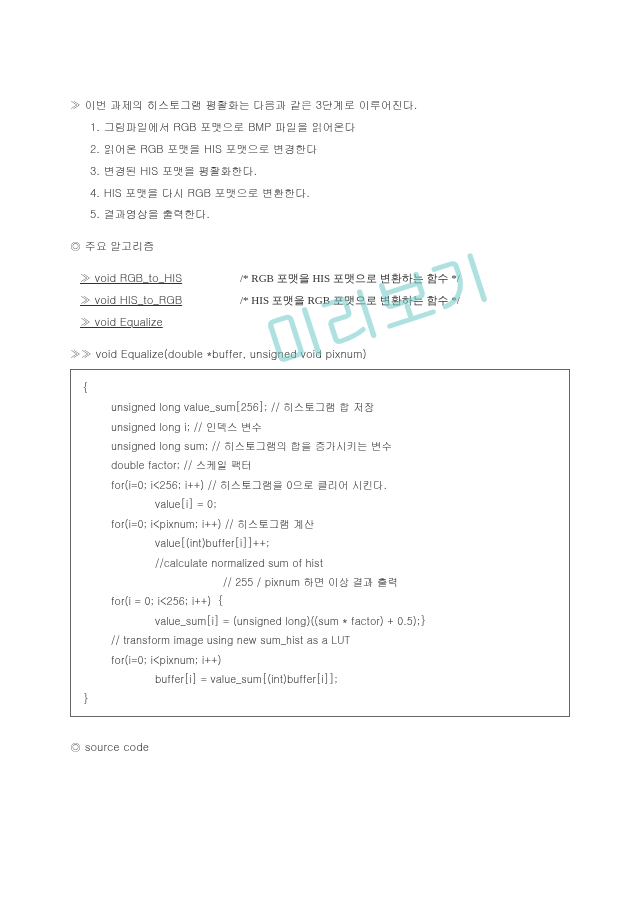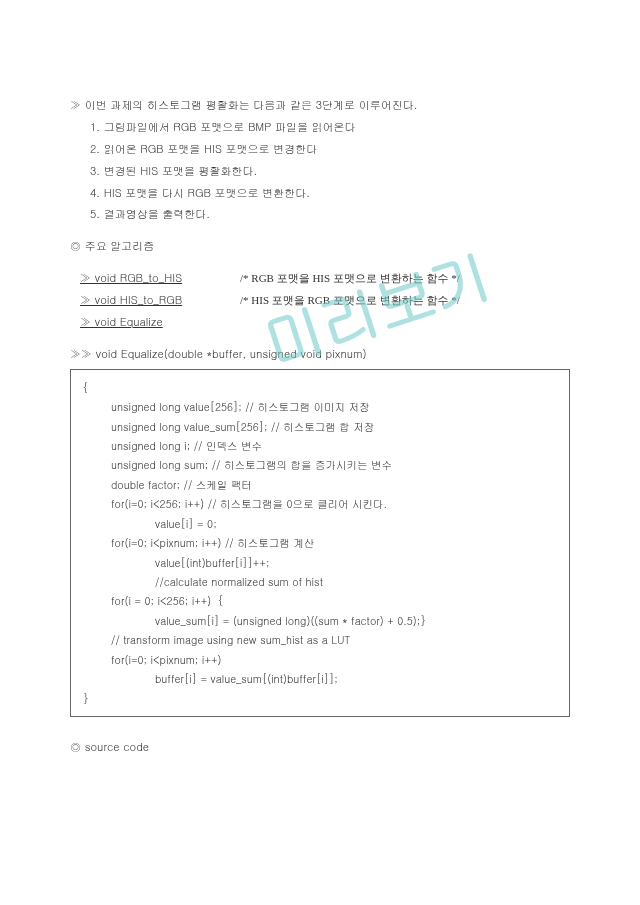--- a/index.html
+++ b/index.html
@@ -106,31 +106,31 @@
 
 <div class="spacer"></div>
 
 <div class="line">
   <span>≫≫  </span><span>void Equalize(double *buffer, unsigned void pixnum)</span>
 </div>
 
 <div class="code-box">
   <div class="code-line brace">{</div>
   <div id="code-lines">
-      <div class="code-line ci-1">unsigned long value[256]; // 히스토그램 이미지 저장</div>
       <div class="code-line ci-1">unsigned long value_sum[256]; // 히스토그램 합 저장</div>
       <div class="code-line ci-1">unsigned long i; // 인덱스 변수</div>
       <div class="code-line ci-1">unsigned long sum; // 히스토그램의 합을 증가시키는 변수</div>
       <div class="code-line ci-1">double factor; // 스케일 팩터</div>
       <div class="code-line ci-1"></div>
       <div class="code-line ci-1">for(i=0; i&lt;256; i++) // 히스토그램을 0으로 클리어 시킨다.</div>
       <div class="code-line ci-2">value[i] = 0;</div>
       <div class="code-line ci-1">for(i=0; i&lt;pixnum; i++) // 히스토그램 계산</div>
       <div class="code-line ci-2">value[(int)buffer[i]]++;</div>
       <div class="code-line ci-2">//calculate normalized sum of hist</div>
+      <div class="code-line ci-3">// 255 / pixnum 하면 이상 결과 출력</div>
       <div class="code-line ci-1">for(i = 0; i&lt;256; i++)  {</div>
       <div class="code-line ci-2">value_sum[i] = (unsigned long)((sum * factor) + 0.5);}</div>
       <div class="code-line ci-1">// transform image using new sum_hist as a LUT</div>
       <div class="code-line ci-1">for(i=0; i&lt;pixnum; i++)</div>
       <div class="code-line ci-2">buffer[i] = value_sum[(int)buffer[i]];</div>
     </div>
   <div class="code-line brace">}</div>
 </div>
 
 <div class="spacer"></div>

